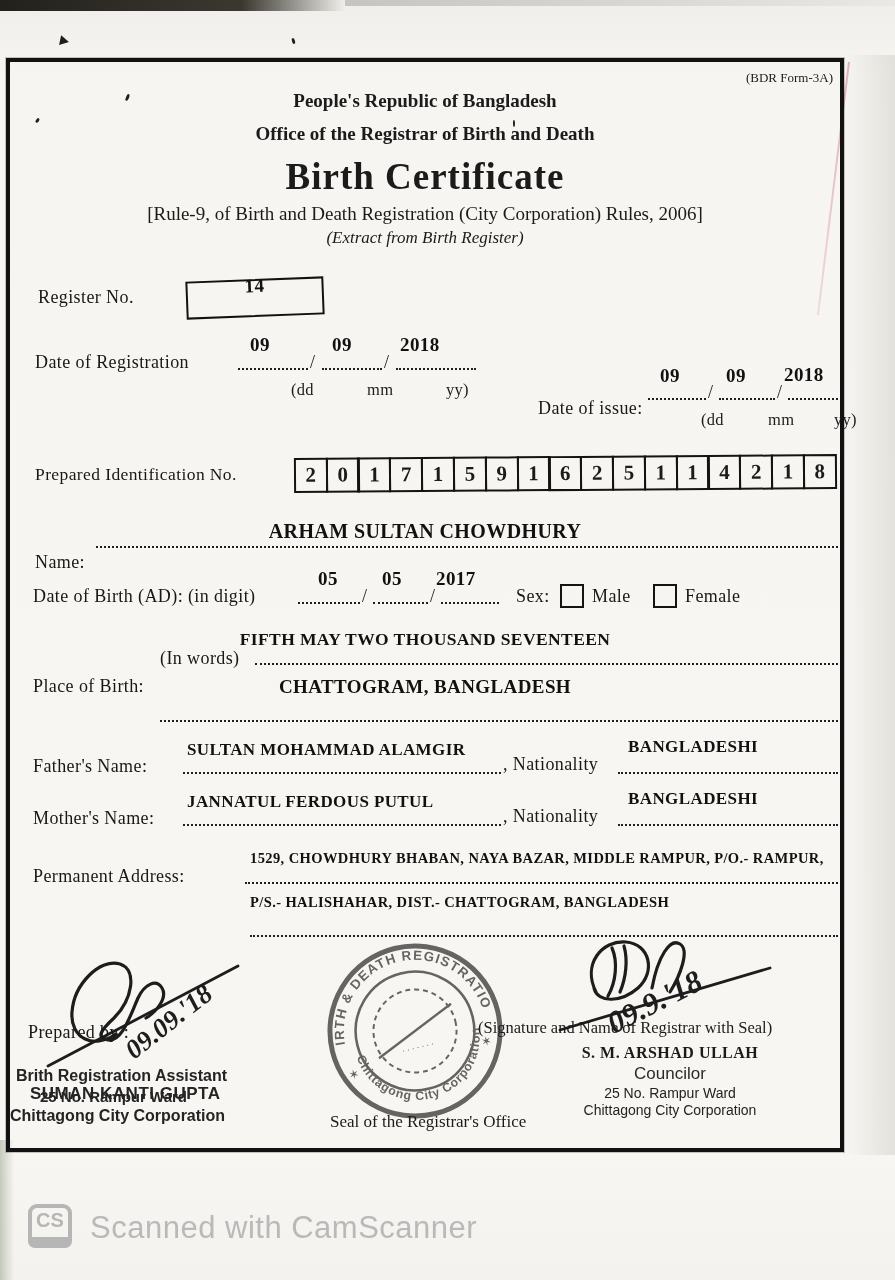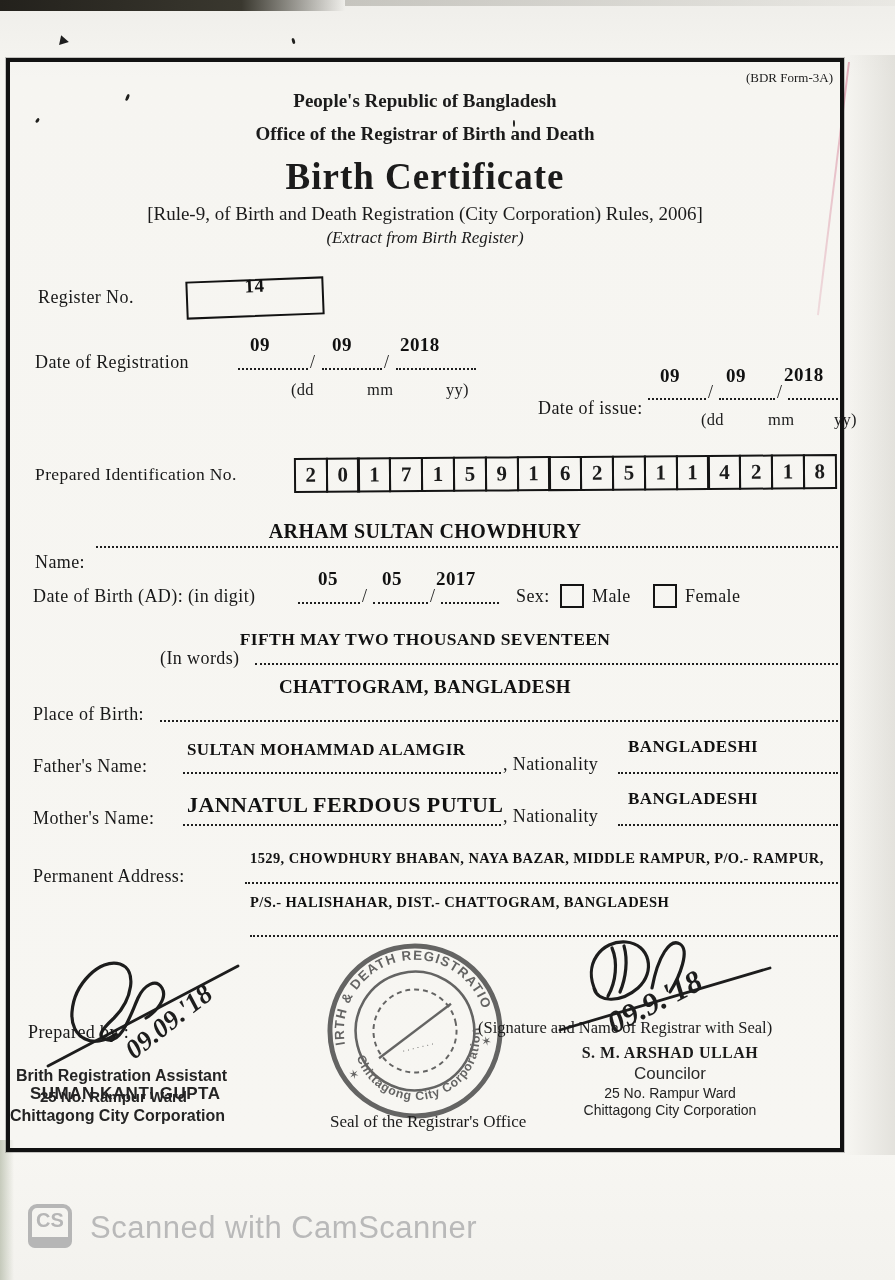--- a/index.html
+++ b/index.html
@@ -139,32 +139,32 @@
 <div class="abs chk" style="left:560px;top:584px;"></div>
 <div class="abs lbl" style="left:592px;top:586px;">Male</div>
 <div class="abs chk" style="left:653px;top:584px;"></div>
 <div class="abs lbl" style="left:685px;top:586px;">Female</div>
 
 <div class="abs ctr val" style="top:629px;font-size:17.5px;">FIFTH MAY TWO THOUSAND SEVENTEEN</div>
 <div class="abs lbl" style="left:160px;top:648px;">(In words)</div>
 <div class="abs dots" style="left:255px;top:663px;width:583px;"></div>
 
 <div class="abs ctr val" style="top:676px;font-size:19px;">CHATTOGRAM, BANGLADESH</div>
-<div class="abs lbl" style="left:33px;top:704px;">Place of Birth:</div>
+<div class="abs lbl" style="left:33px;top:676px;">Place of Birth:</div>
 <div class="abs dots" style="left:160px;top:720px;width:678px;"></div>
 
 <div class="abs lbl" style="left:33px;top:756px;">Father's Name:</div>
 <div class="abs val" style="left:187px;top:740px;font-size:17px;">SULTAN MOHAMMAD ALAMGIR</div>
 <div class="abs dots" style="left:183px;top:772px;width:318px;"></div>
 <div class="abs lbl" style="left:503px;top:754px;">, Nationality</div>
 <div class="abs val" style="left:628px;top:737px;font-size:17px;">BANGLADESHI</div>
 <div class="abs dots" style="left:618px;top:772px;width:220px;"></div>
 
 <div class="abs lbl" style="left:33px;top:808px;">Mother's Name:</div>
-<div class="abs val" style="left:187px;top:792px;font-size:22px;">JANNATUL FERDOUS PUTUL</div>
+<div class="abs val" style="left:187px;top:792px;font-size:17px;">JANNATUL FERDOUS PUTUL</div>
 <div class="abs dots" style="left:183px;top:824px;width:318px;"></div>
 <div class="abs lbl" style="left:503px;top:806px;">, Nationality</div>
 <div class="abs val" style="left:628px;top:789px;font-size:17px;">BANGLADESHI</div>
 <div class="abs dots" style="left:618px;top:824px;width:220px;"></div>
 
 <div class="abs lbl" style="left:33px;top:866px;">Permanent Address:</div>
 <div class="abs val" style="left:250px;top:850px;font-size:14.5px;">1529, CHOWDHURY BHABAN, NAYA BAZAR, MIDDLE RAMPUR, P/O.- RAMPUR,</div>
 <div class="abs dots" style="left:245px;top:882px;width:593px;"></div>
 <div class="abs val" style="left:250px;top:894px;font-size:14.5px;">P/S.- HALISHAHAR, DIST.- CHATTOGRAM, BANGLADESH</div>
 <div class="abs dots" style="left:250px;top:935px;width:588px;"></div>

